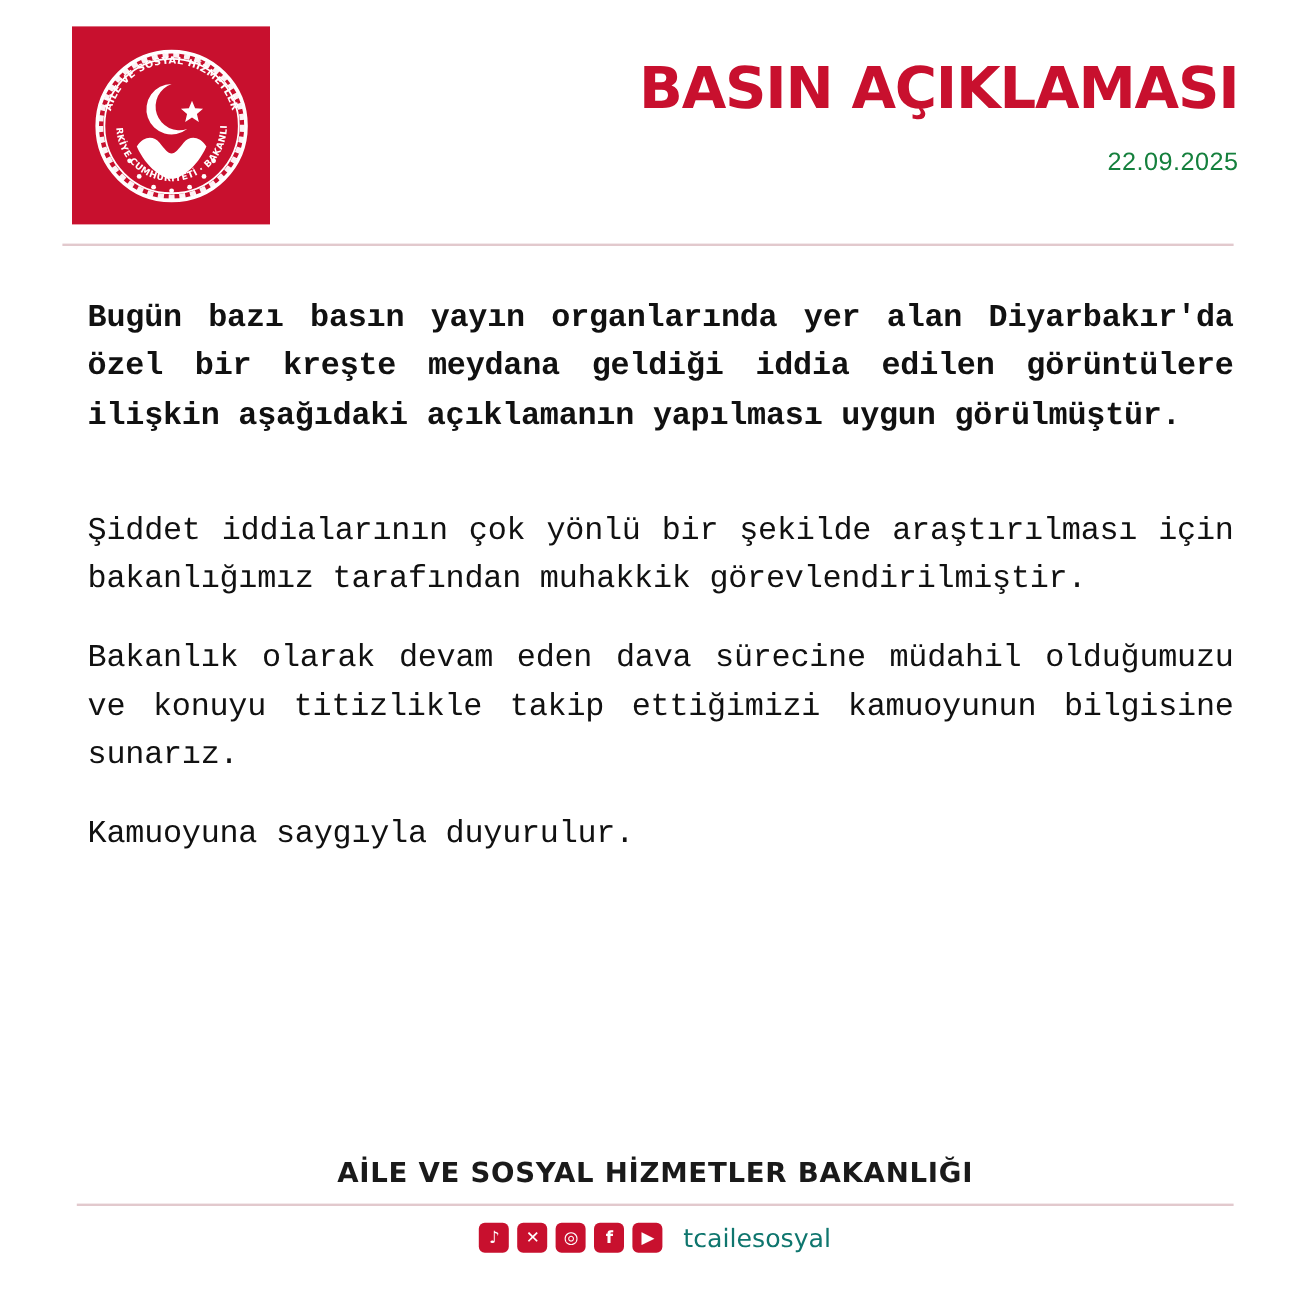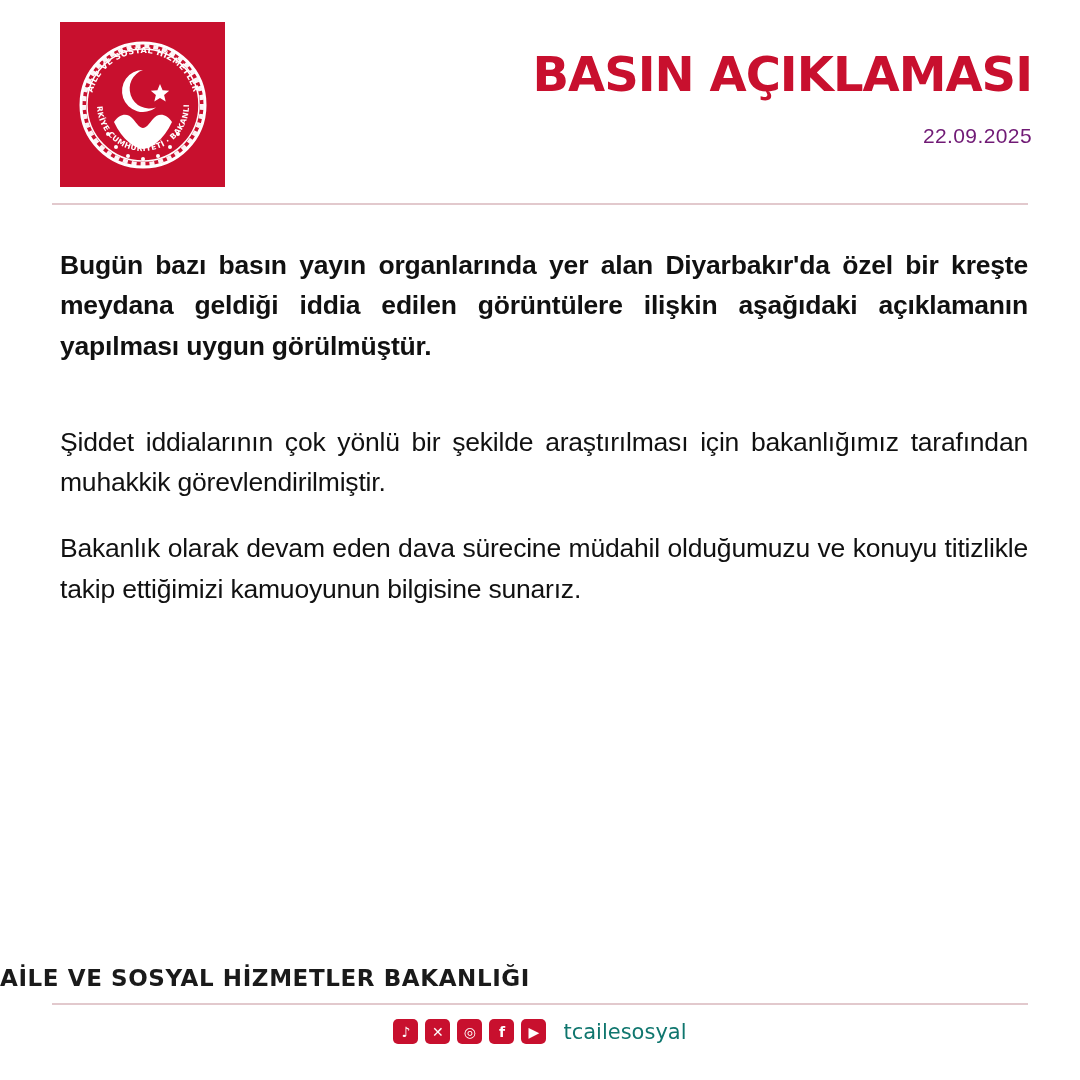--- a/index.html
+++ b/index.html
@@ -66,61 +66,61 @@
     color: #c8102e;
     white-space: nowrap;
     text-align: right;
     margin: 0;
   }
 
   .date {
     margin-top: 26px;
     font-size: 21px;
     font-weight: normal;
-    color: #701a75;
+    color: #15803d;
     letter-spacing: 0.4px;
   }
 
   .rule {
     height: 2px;
     background: #e2c9cd;
     margin: 18px 52px 0 52px;
   }
 
   
   .content {
     padding: 40px 52px 0 56px;
   }
 
   .para {
-    font-family: Liberation Sans, sans-serif;
+    font-family: Liberation Mono, monospace;
     font-size: 26.5px;
     line-height: 1.52;
     text-align: justify;
     color: #111111;
-    margin: 0 0 26px 4px;
+    margin: 0 0 26px 17px;
     letter-spacing: -0.2px;
   }
 
   .para.lead {
     font-weight: bold;
     margin-bottom: 56px;
   }
 
   .para.last {
     text-align: left;
   }
 
   
   .footer {
     position: absolute;
-    left: 0;
+    left: 12px;
     right: 0;
     bottom: 36px;
-    text-align: left;
+    text-align: center;
     margin-top: 30px;
   }
 
   .footer-title {
     font-family: "DejaVu Sans", sans-serif;
     font-weight: bold;
     font-size: 23px;
     letter-spacing: 0.6px;
     color: #1a1a1a;
   }
@@ -210,20 +210,21 @@
     </div>
 
   </div>
 
   <div class="rule"></div>
 
   <div class="content">
     <p class="para lead">Bugün bazı basın yayın organlarında yer alan Diyarbakır'da özel bir kreşte meydana geldiği iddia edilen görüntülere ilişkin aşağıdaki açıklamanın yapılması uygun görülmüştür.</p>
     <p class="para">Şiddet iddialarının çok yönlü bir şekilde araştırılması için bakanlığımız tarafından muhakkik görevlendirilmiştir.</p>
     <p class="para">Bakanlık olarak devam eden dava sürecine müdahil olduğumuzu ve konuyu titizlikle takip ettiğimizi kamuoyunun bilgisine sunarız.</p>
+    <p class="para last">Kamuoyuna saygıyla duyurulur.</p>
   </div>
 
   <div class="footer">
     <div class="footer-title">AİLE VE SOSYAL HİZMETLER BAKANLIĞI</div>
     <div class="footer-rule"></div>
     <div class="social">
       <span class="social-icon">♪</span>
       <span class="social-icon">✕</span>
       <span class="social-icon">◎</span>
       <span class="social-icon">f</span>

